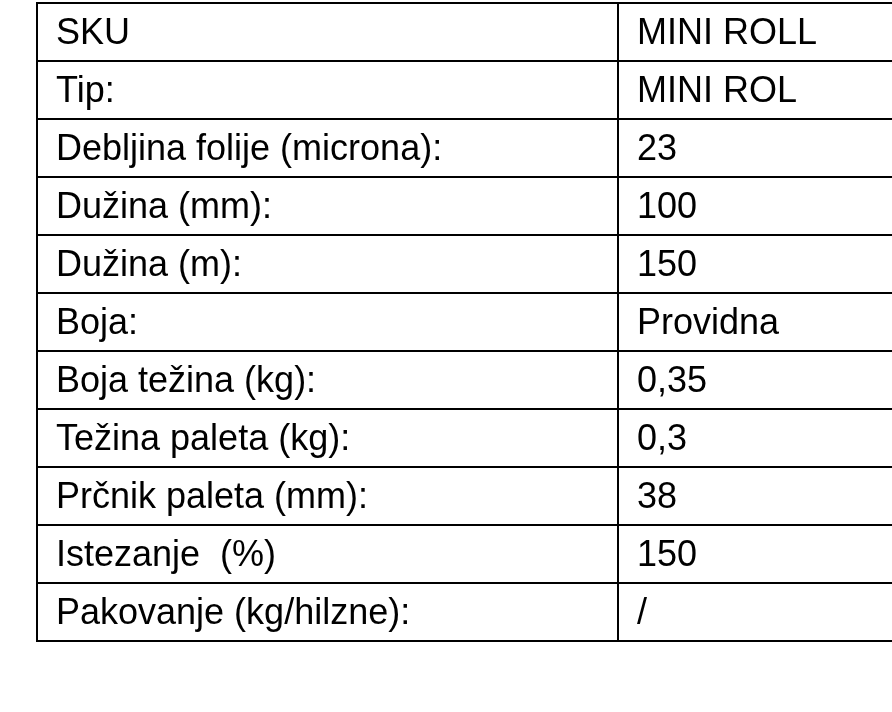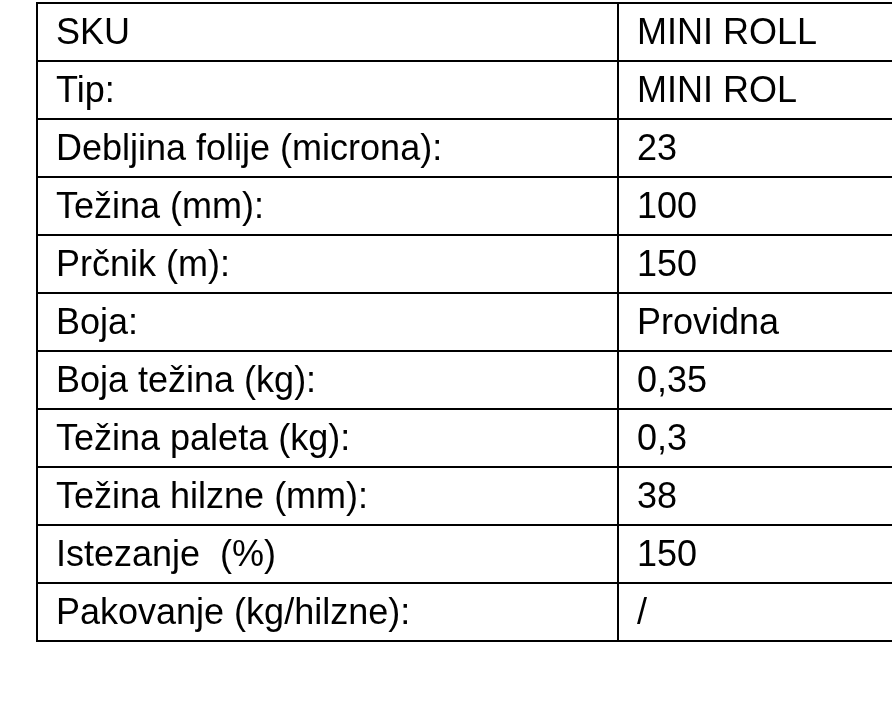--- a/index.html
+++ b/index.html
@@ -54,46 +54,46 @@
     <td class="label-cell">Tip:</td>
     <td class="value-cell">MINI ROL</td>
   </tr>
 
   <tr>
     <td class="label-cell">Debljina folije (microna):</td>
     <td class="value-cell">23</td>
   </tr>
 
   <tr>
-    <td class="label-cell">Težina (mm):</td>
+    <td class="label-cell">Dužina (mm):</td>
     <td class="value-cell">100</td>
   </tr>
 
   <tr>
-    <td class="label-cell">Prčnik (m):</td>
+    <td class="label-cell">Dužina (m):</td>
     <td class="value-cell">150</td>
   </tr>
 
   <tr>
     <td class="label-cell">Boja:</td>
     <td class="value-cell">Providna</td>
   </tr>
 
   <tr>
     <td class="label-cell">Boja težina (kg):</td>
     <td class="value-cell">0,35</td>
   </tr>
 
   <tr>
     <td class="label-cell">Težina paleta (kg):</td>
     <td class="value-cell">0,3</td>
   </tr>
 
   <tr>
-    <td class="label-cell">Težina hilzne (mm):</td>
+    <td class="label-cell">Prčnik paleta (mm):</td>
     <td class="value-cell">38</td>
   </tr>
 
   <tr>
     <td class="label-cell">Istezanje  (%)</td>
     <td class="value-cell">150</td>
   </tr>
 
   <tr>
     <td class="label-cell">Pakovanje (kg/hilzne):</td>

